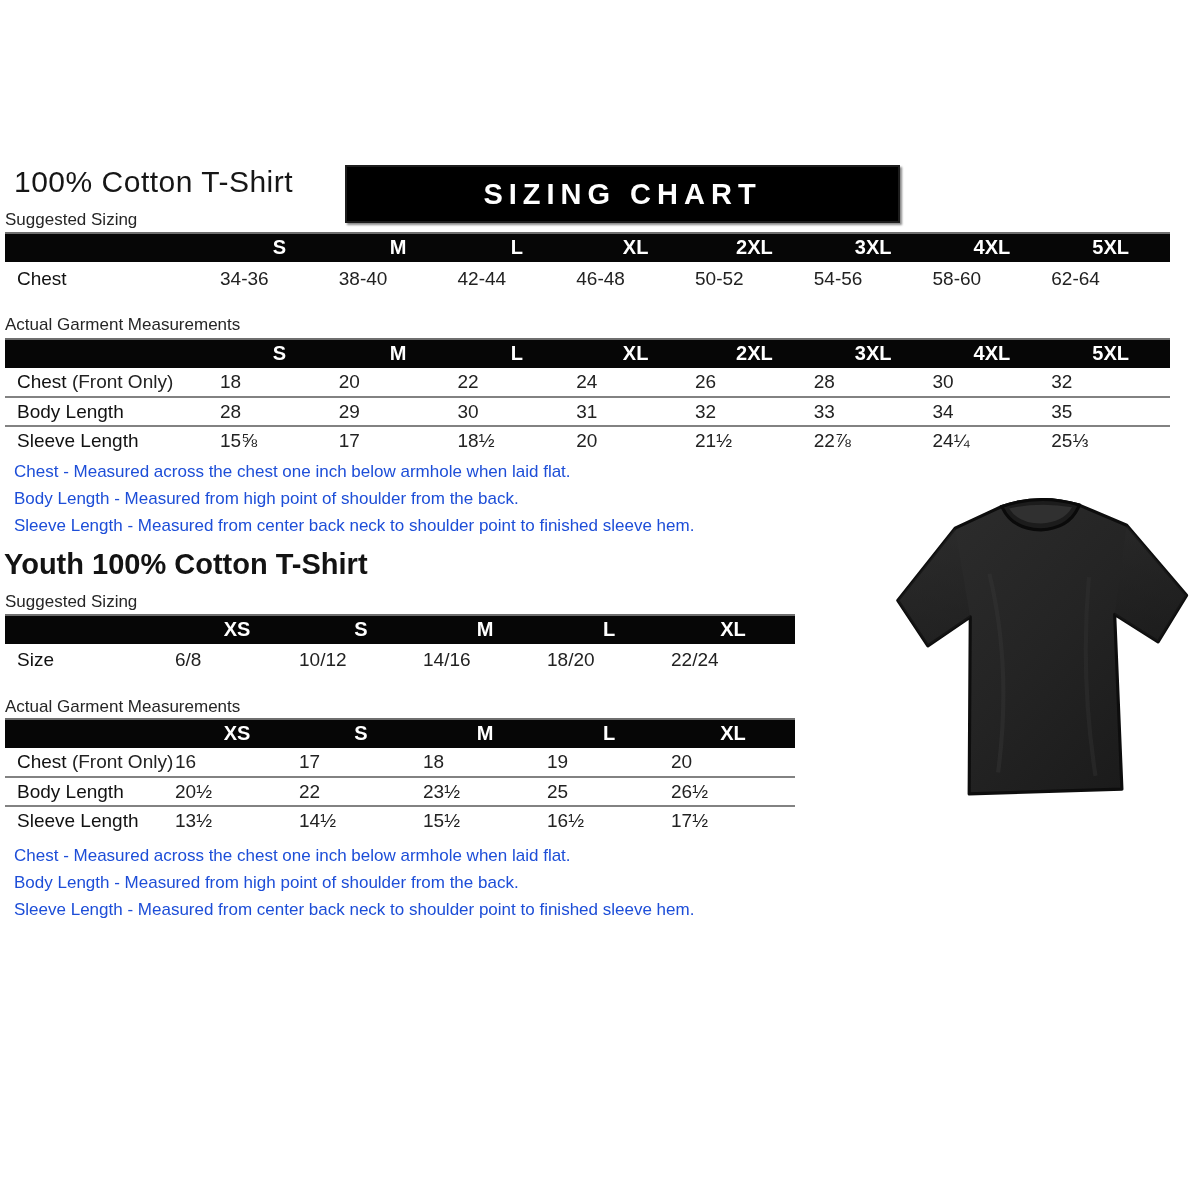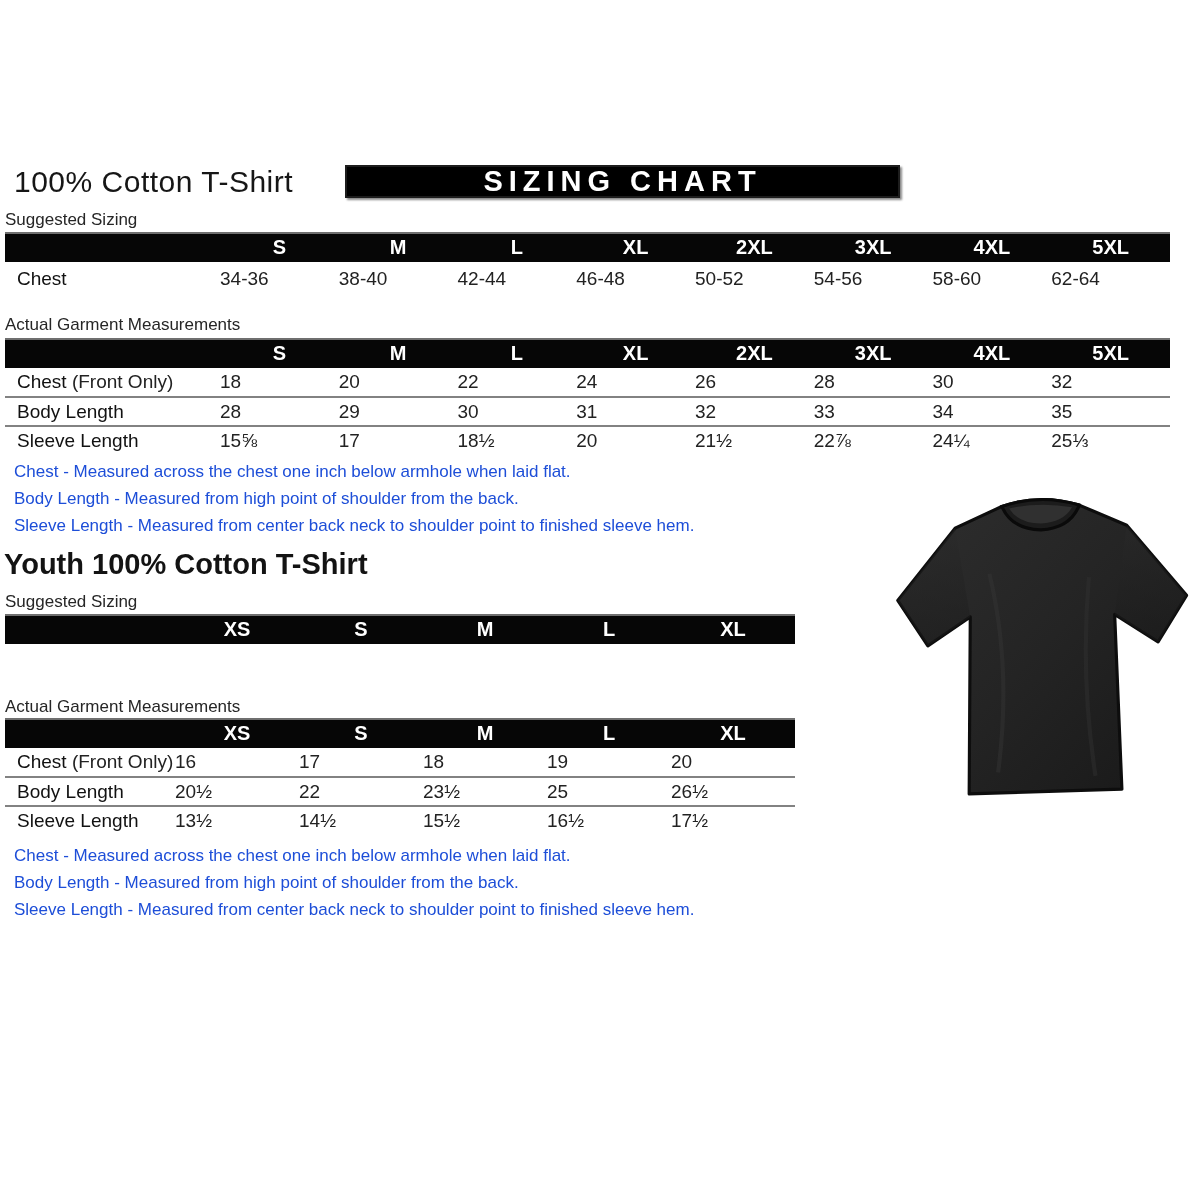--- a/index.html
+++ b/index.html
@@ -6,21 +6,21 @@
   html,body { background:#ffffff; }
   body {
     width:1200px; height:1200px; position:relative; overflow:hidden;
     font-family:"Liberation Sans","DejaVu Sans",sans-serif; color:#1c1c1c;
   }
   .abs { position:absolute; }
 
   
   #main-title { left:14px; top:165px; font-size:30px; font-weight:400; color:#161616; letter-spacing:0.5px; }
   #sizing-banner {
-    left:345px; top:165px; width:555px; height:33px;
+    left:345px; top:165px; width:555px; height:58px;
     background:#000; border:2px solid #1d1d1d; box-shadow:2px 2px 2px #8a8a8a;
     display:flex; align-items:center; justify-content:center;
   }
   #sizing-banner span { color:#fff; font-weight:700; font-size:29px; letter-spacing:6px; }
 
   .section-label { font-size:17px; color:#262626;text-align:center; }
 
   
   table { border-collapse:collapse; table-layout:fixed; }
   .size-table { border-top:2px solid #6f6f6f; }
@@ -175,20 +175,28 @@
     </colgroup>
   <tbody>
       <tr>
     <th class="rowhead"></th>
     <th>XS</th>
     <th>S</th>
     <th>M</th>
     <th>L</th>
     <th>XL</th>
   </tr>
+  <tr style="height:31px;">
+    <td class="rowlabel"><span class="b">Size</span></td>
+    <td>6/8</td>
+    <td>10/12</td>
+    <td>14/16</td>
+    <td>18/20</td>
+    <td>22/24</td>
+  </tr>
 </tbody>
   </table>
 
 <div class="abs section-label" style="left:5px; top:697px;">Actual Garment Measurements</div>
 <table class="abs size-table lined" id="youth-actual-table" style="left:5px; top:718px;">
   <colgroup>
       <col style="width:170px">
       <col>
       <col>
       <col>

